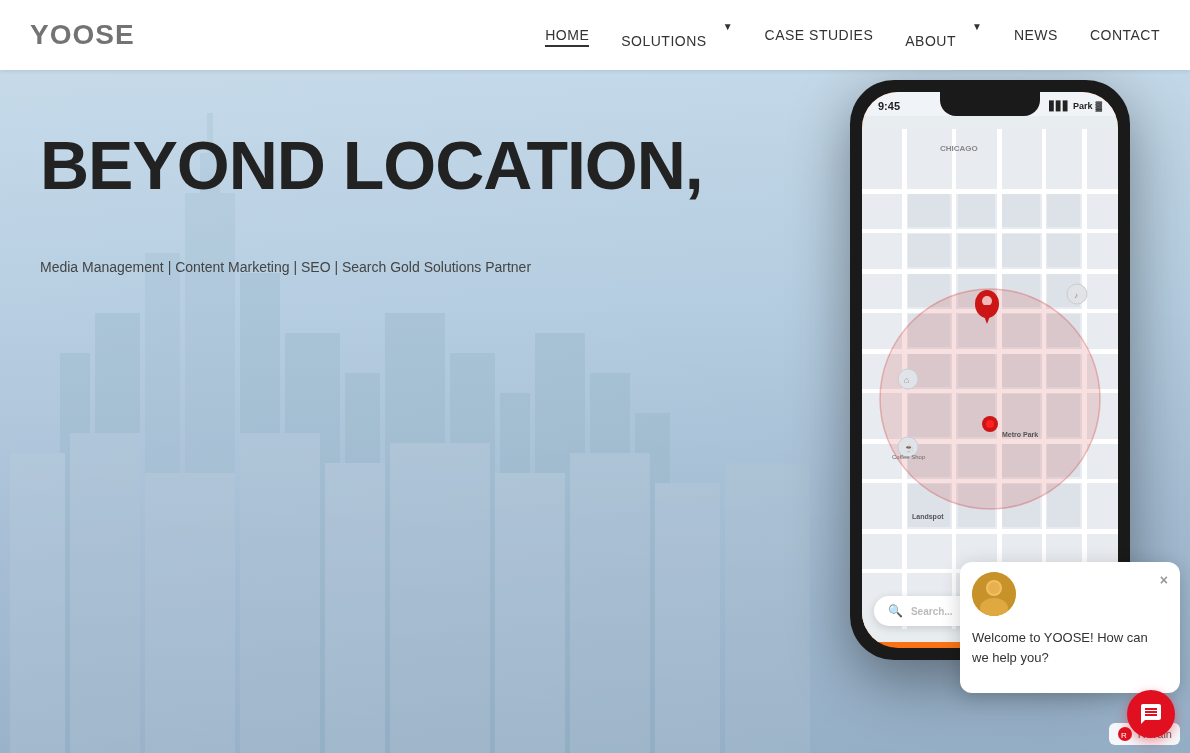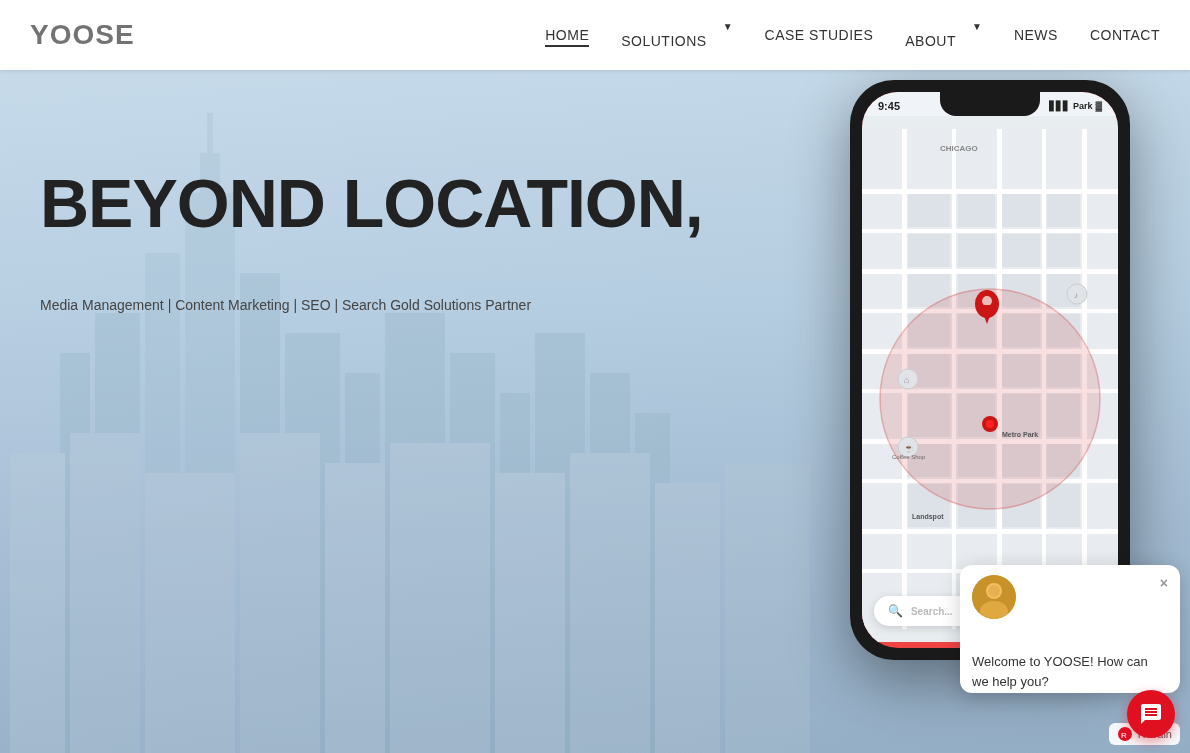--- a/index.html
+++ b/index.html
@@ -76,21 +76,20 @@
       z-index: 10;
       max-width: 680px;
     }
     .hero-headline {
       font-size: 68px;
       font-weight: 900;
       color: #222;
       line-height: 1.05;
       letter-spacing: -1px;
       text-transform: uppercase;
-      margin-top: 38px;
     }
     .hero-subtitle {
       margin-top: 28px;
       font-size: 14px;
       color: #444;
       line-height: 1.8;
     }
 
     
     .phone-container {
@@ -117,21 +116,21 @@
       transform: translateX(-50%);
       width: 100px;
       height: 24px;
       background: #1a1a1a;
       border-radius: 0 0 16px 16px;
       z-index: 20;
     }
     .phone-screen {
       width: 100%;
       height: 100%;
-      background: #ef4444;
+      background: #f97316;
       border-radius: 36px;
       overflow: hidden;
       position: relative;
     }
     .phone-status-bar {
       display: flex;
       justify-content: space-between;
       align-items: center;
       padding: 8px 16px 4px;
       background: #f0f4f8;
@@ -209,22 +208,21 @@
       overflow: hidden;
       flex-shrink: 0;
     }
     .chat-close {
       color: #999;
       cursor: pointer;
       font-size: 14px;
       font-weight: bold;
     }
     .chat-body {
-      padding: 4px 12px 2px;
-      margin-top: 21px;
+      padding: 4px 12px 26px;
     }
     .chat-message {
       font-size: 13px;
       color: #333;
       line-height: 1.5;
     }
 
     
     .revain-badge {
       position: absolute;

